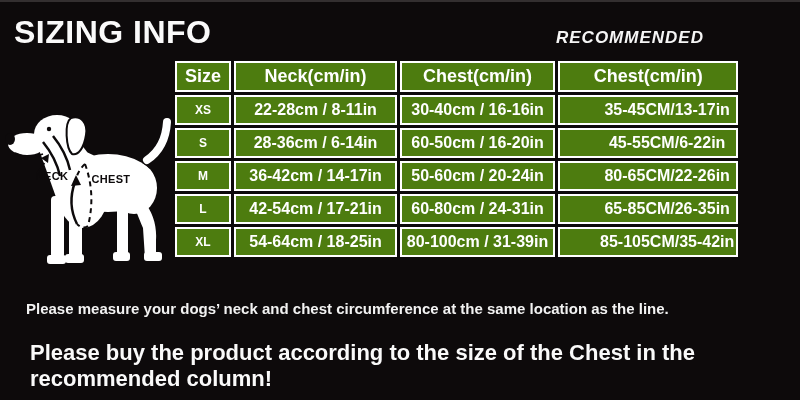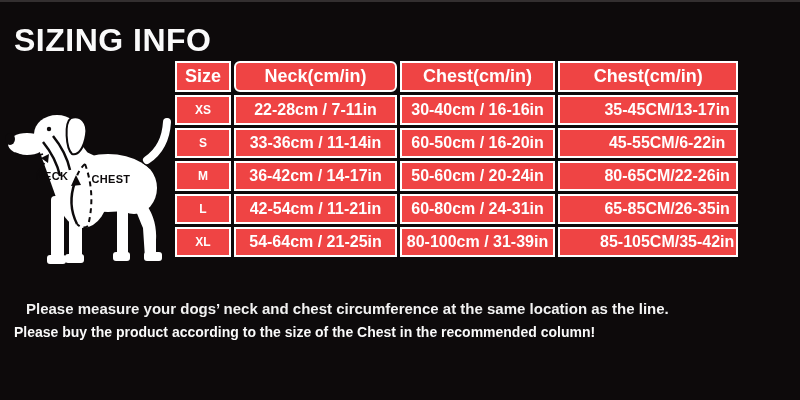--- a/index.html
+++ b/index.html
@@ -6,67 +6,68 @@
   body{
     width:800px;height:400px;
     background:#0d0a0b;
     font-family:"Liberation Sans", sans-serif;
     color:#ffffff;
     position:relative;
     overflow:hidden;
   }
   .stage{position:absolute;inset:0;border-top:2px solid #332f30;}
   .title{
-    position:absolute;left:14px;top:20px;margin:0;
+    position:absolute;left:14px;top:12px;margin:0;
     font-size:32px;font-weight:800;letter-spacing:.5px;color:#fafafa;
   }
   .recommended{
     position:absolute;left:556px;top:26px;
     font-size:17px;font-weight:700;font-style:italic;letter-spacing:1px;color:#f5f5f5;
   }
   .dog-svg{position:absolute;left:5px;top:106px;width:170px;height:160px;}
   table.sizing{
     position:absolute;left:172px;top:56px;
     border-collapse:separate;border-spacing:3px;
     table-layout:fixed;
   }
   table.sizing th, table.sizing td{
     border:2px solid #ffffff;
-    background:#ef4444;
+    background:#4d7c0f;
     color:#ffffff;
     text-align:center;vertical-align:middle;
     padding:0 2px;
     white-space:nowrap;
     font-weight:700;
   }
   table.sizing th{height:27px;font-size:18px;}
   table.sizing td{height:26px;font-size:16px;}
   table.sizing .c-size{width:48px;}
-  table.sizing .c-neck{width:155px;border-radius:6px;}
+  table.sizing .c-neck{width:155px;}
   table.sizing .c-chest{width:147px;}
   table.sizing .c-rec{width:152px;}
   table.sizing td.size-cell{font-size:12px;}
   table.sizing td.rec-cell{font-size:16px;padding-left:40px;}
   .note1{
     position:absolute;left:14px;top:286px;margin:12px;
     font-size:15px;font-weight:600;color:#f2f2f2;
   }
   .note2{
-    position:absolute;left:14px;top:322px;margin:0;
-    font-size:14px;font-weight:700;color:#fafafa;text-align:right;
+    position:absolute;left:14px;top:322px;margin:16px;
+    font-size:22px;font-weight:700;color:#fafafa;
   }
   svg text{font-family:"Liberation Sans", sans-serif;}
 </style>
 </head>
 <body>
 
 <div class="stage">
 
   <h1 class="title">SIZING INFO</h1>
 
+  <div class="recommended">RECOMMENDED</div>
 
   <svg class="dog-svg" viewBox="0 0 170 160" aria-hidden="true">
     <g fill="#ffffff">
       <path d="M142,52 C154,44 161,31 162,14" stroke="#ffffff" stroke-width="8" fill="none" stroke-linecap="round"></path>
       <rect x="112" y="95" width="11" height="55" rx="4"></rect>
       <rect x="108" y="144" width="17" height="9" rx="3"></rect>
       <rect x="64" y="92" width="13" height="58" rx="4"></rect>
       <rect x="60" y="146" width="19" height="9" rx="3"></rect>
       <ellipse cx="103" cy="75" rx="47" ry="29"></ellipse>
       <ellipse cx="129" cy="80" rx="23" ry="26"></ellipse>
@@ -103,45 +104,45 @@
       <tr>
         <th class="c-size">Size</th>
         <th class="c-neck">Neck(cm/in)</th>
         <th class="c-chest">Chest(cm/in)</th>
         <th class="c-rec">Chest(cm/in)</th>
       </tr>
     </thead>
     <tbody>
       <tr>
         <td class="size-cell">XS</td>
-        <td>22-28cm / 7-11in</td>
+        <td>22-28cm / 8-11in</td>
         <td>30-40cm / 16-16in</td>
         <td class="rec-cell">35-45CM/13-17in</td>
       </tr>
       <tr>
         <td class="size-cell">S</td>
-        <td>33-36cm / 11-14in</td>
+        <td>28-36cm / 6-14in</td>
         <td>60-50cm / 16-20in</td>
         <td class="rec-cell">45-55CM/6-22in</td>
       </tr>
       <tr>
         <td class="size-cell">M</td>
         <td>36-42cm / 14-17in</td>
         <td>50-60cm / 20-24in</td>
         <td class="rec-cell">80-65CM/22-26in</td>
       </tr>
       <tr>
         <td class="size-cell">L</td>
-        <td>42-54cm / 11-21in</td>
+        <td>42-54cm / 17-21in</td>
         <td>60-80cm / 24-31in</td>
         <td class="rec-cell">65-85CM/26-35in</td>
       </tr>
       <tr>
         <td class="size-cell">XL</td>
-        <td>54-64cm / 21-25in</td>
+        <td>54-64cm / 18-25in</td>
         <td>80-100cm / 31-39in</td>
         <td class="rec-cell">85-105CM/35-42in</td>
       </tr>
     </tbody>
   </table>
 
   <p class="note1">Please measure your dogs’ neck and chest circumference at the same location as the line.</p>
   <p class="note2">Please buy the product according to the size of the Chest in the recommended column!</p>
 
 </div>

